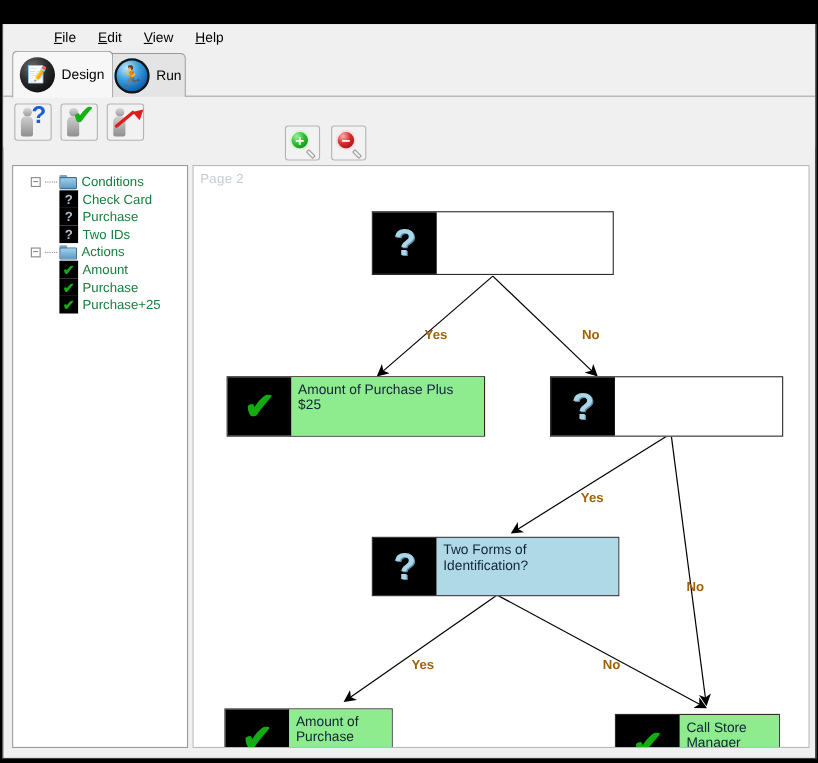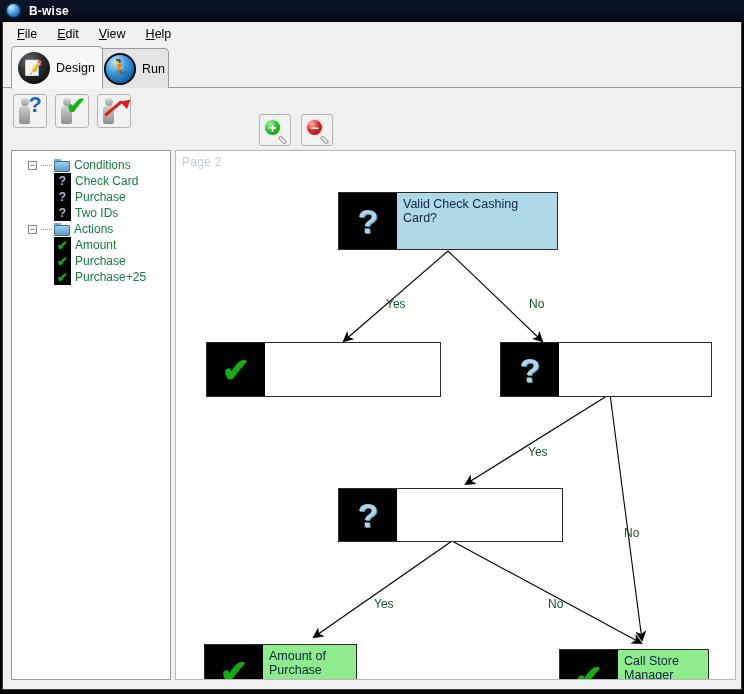--- a/index.html
+++ b/index.html
@@ -54,21 +54,21 @@
     border-bottom: 1px solid #3c3c3c;
   }
 
   
   .menubar {
     position: absolute;
     left: 0; top: 0;
     width: 100%; height: 23px;
     background: #f0f0f0;
     display: flex; align-items: center;
-    padding-left: 4px;
+    padding-left: 36px;
   }
   .menu-item {
     font-size: 12.5px;
     color: #000;
     padding: 2px 10px;
     cursor: default;
     white-space: nowrap;
   }
   .menu-item u { text-decoration: underline; }
 
@@ -286,39 +286,36 @@
     padding: 4px 6px;
     font-size: 12.5px;
     color: #10243a;
   }
   .node.cond .body { background: #b0d9e8; }
   .node.act  .body { background: #8eeb8e; }
 
   .edge-label {
     position: absolute;
     font-size: 12px;
-    color: #14532d;
+    color: #a16207;
     background: transparent;
+    font-weight: bold;
   }
 
   svg.edges {
     position: absolute; left: 0; top: 0;
     width: 561px; height: 530px;
     pointer-events: none;
   }
 </style>
 </head>
 <body>
 
 <div id="app">
 
-  <div class="titlebar">
-    <div class="app-icon"></div>
-    <div class="app-title">B-wise</div>
-  </div>
 
   <div class="client">
 
     <div class="menubar">
       <div class="menu-item"><u>F</u><span>ile</span></div>
       <div class="menu-item"><u>E</u><span>dit</span></div>
       <div class="menu-item"><u>V</u><span>iew</span></div>
       <div class="menu-item"><u>H</u><span>elp</span></div>
     </div>
 
@@ -462,39 +459,40 @@
 
         <line x1="276" y1="390" x2="138" y2="486" stroke="#000" stroke-width="1.1" marker-end="url(#ah)"></line>
 
         <line x1="276" y1="390" x2="465" y2="492" stroke="#000" stroke-width="1.1" marker-end="url(#ah)"></line>
       </svg>
 
       <div class="node cond" style="left:162px;top:41px;width:220px;height:58px;">
         <div class="badge">
             <span class="q">?</span>
           </div>
-        <div class="body">Valid Check Cashing Card?</div>
       </div>
 
       <div class="node act" style="left:30px;top:191px;width:235px;height:55px;">
         <div class="badge">
             <span class="c">✔</span>
           </div>
+        <div class="body">Amount of Purchase Plus $25</div>
       </div>
 
       <div class="node cond" style="left:324px;top:191px;width:212px;height:55px;">
         <div class="badge">
             <span class="q">?</span>
           </div>
       </div>
 
       <div class="node cond" style="left:162px;top:337px;width:225px;height:54px;">
         <div class="badge">
             <span class="q">?</span>
           </div>
+        <div class="body">Two Forms of Identification?</div>
       </div>
 
       <div class="node act" style="left:28px;top:493px;width:153px;height:56px;">
         <div class="badge">
             <span class="c">✔</span>
           </div>
         <div class="body">Amount of Purchase</div>
       </div>
 
       <div class="node act" style="left:383px;top:498px;width:150px;height:56px;">

